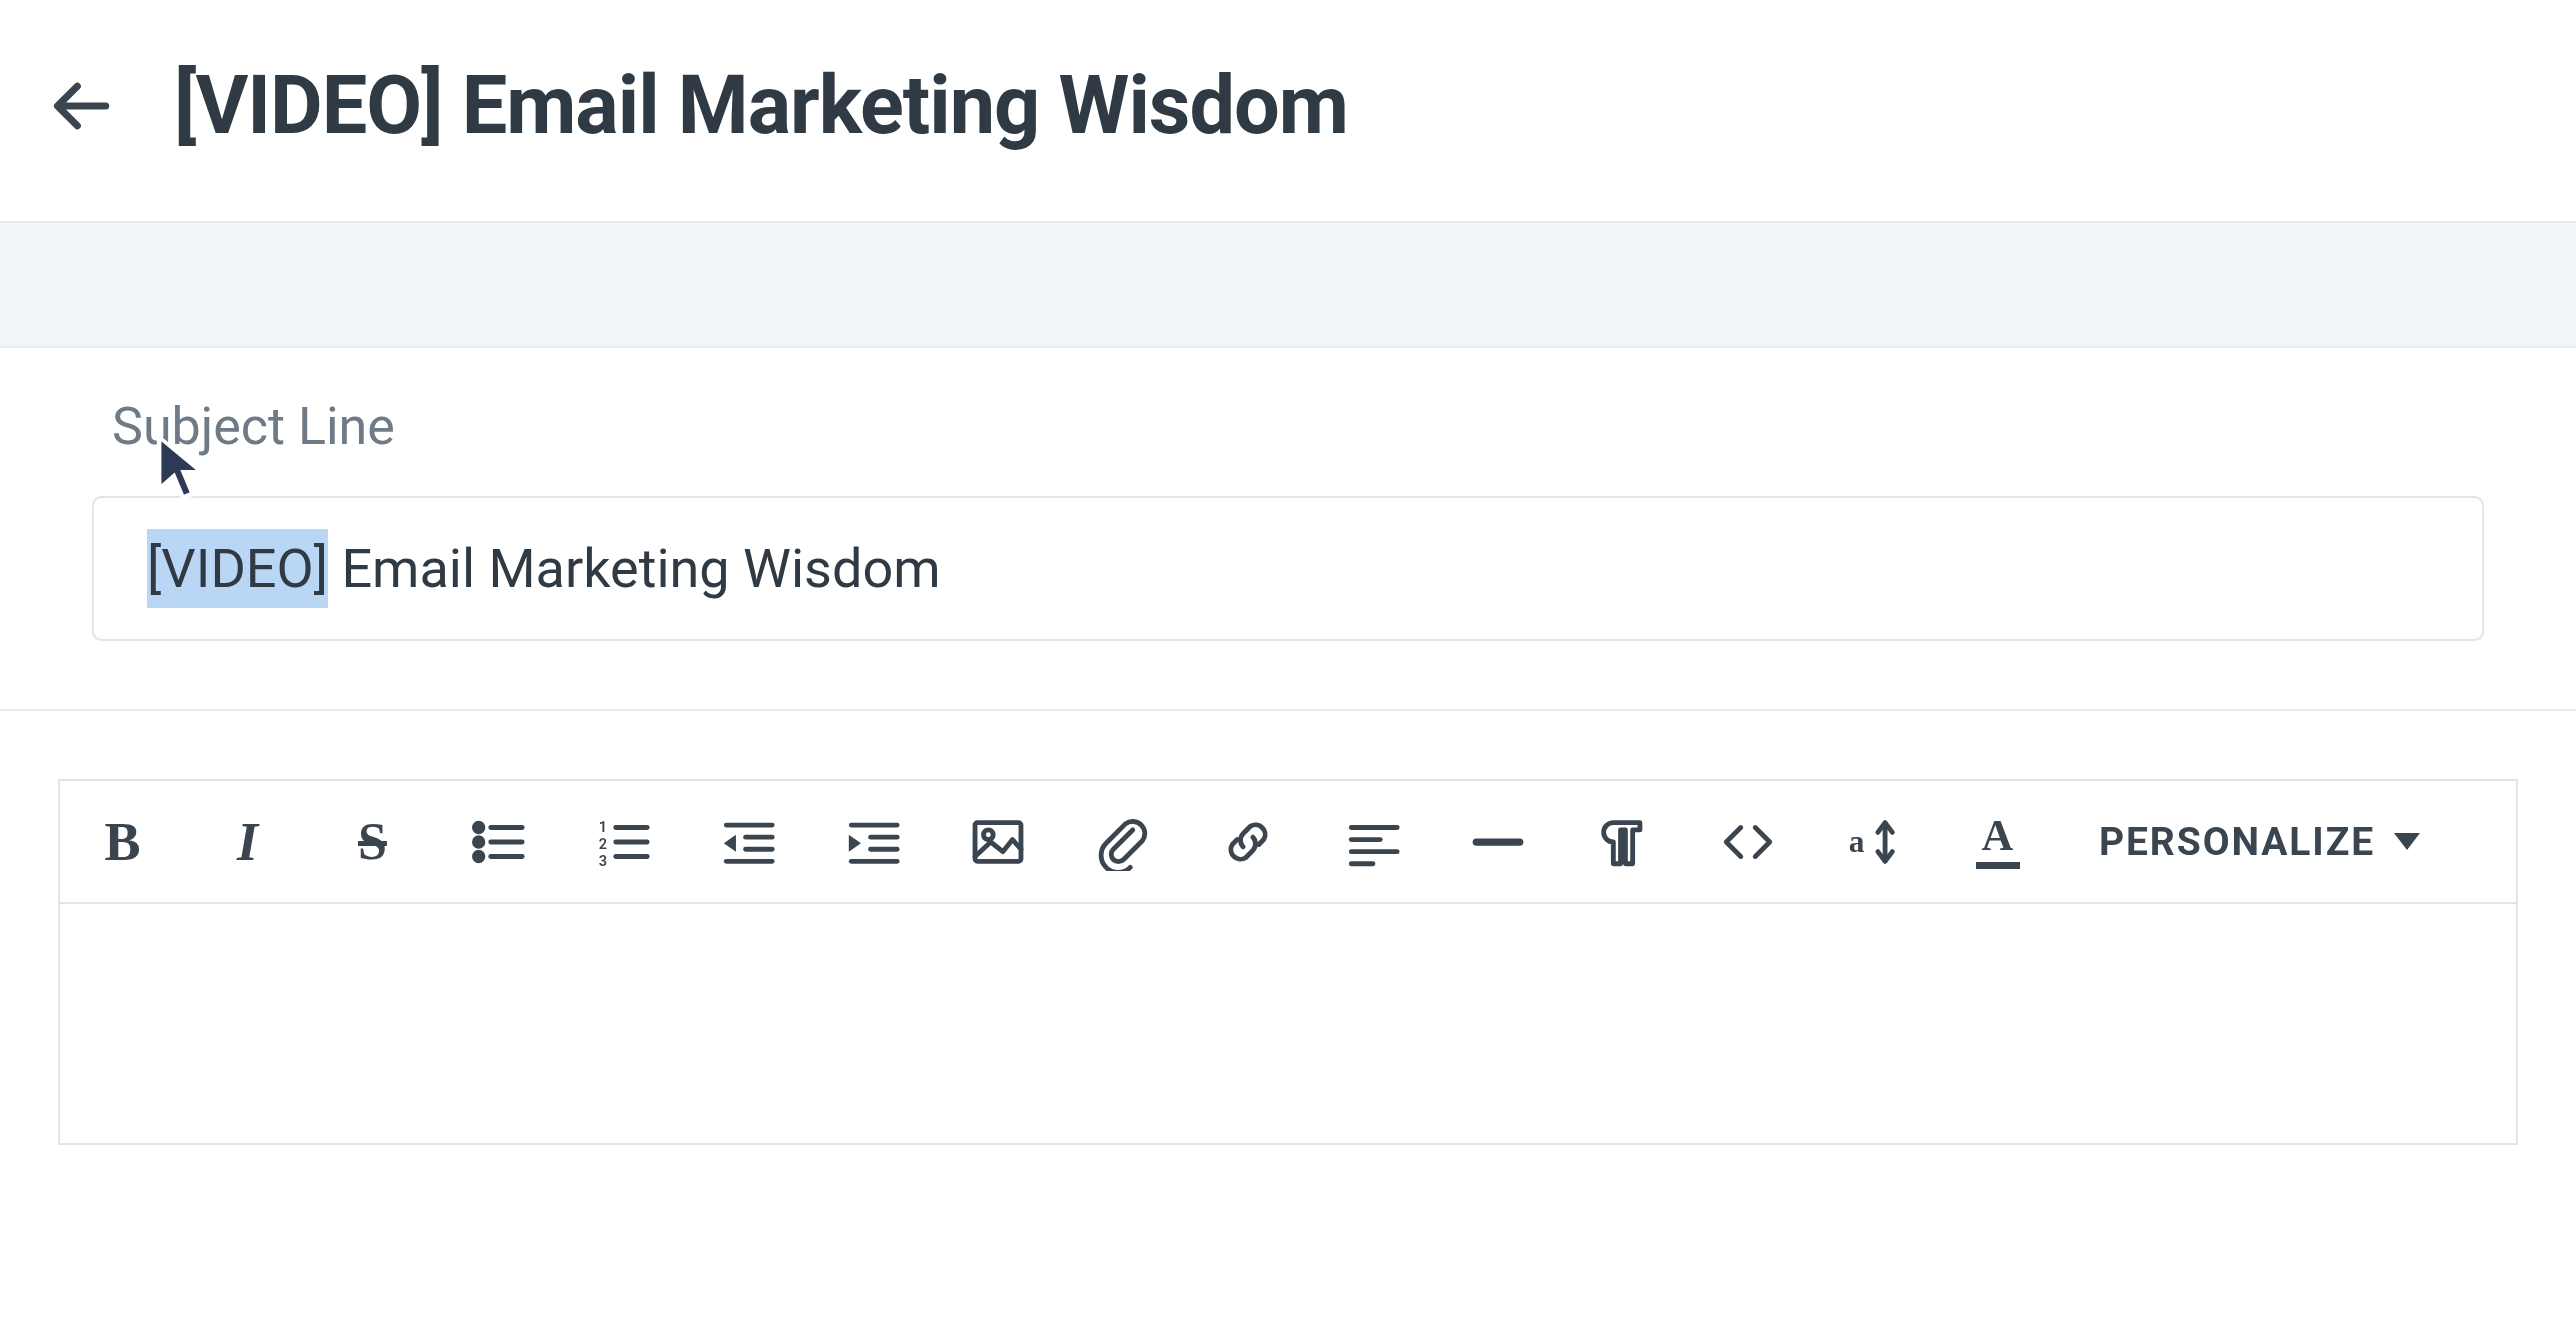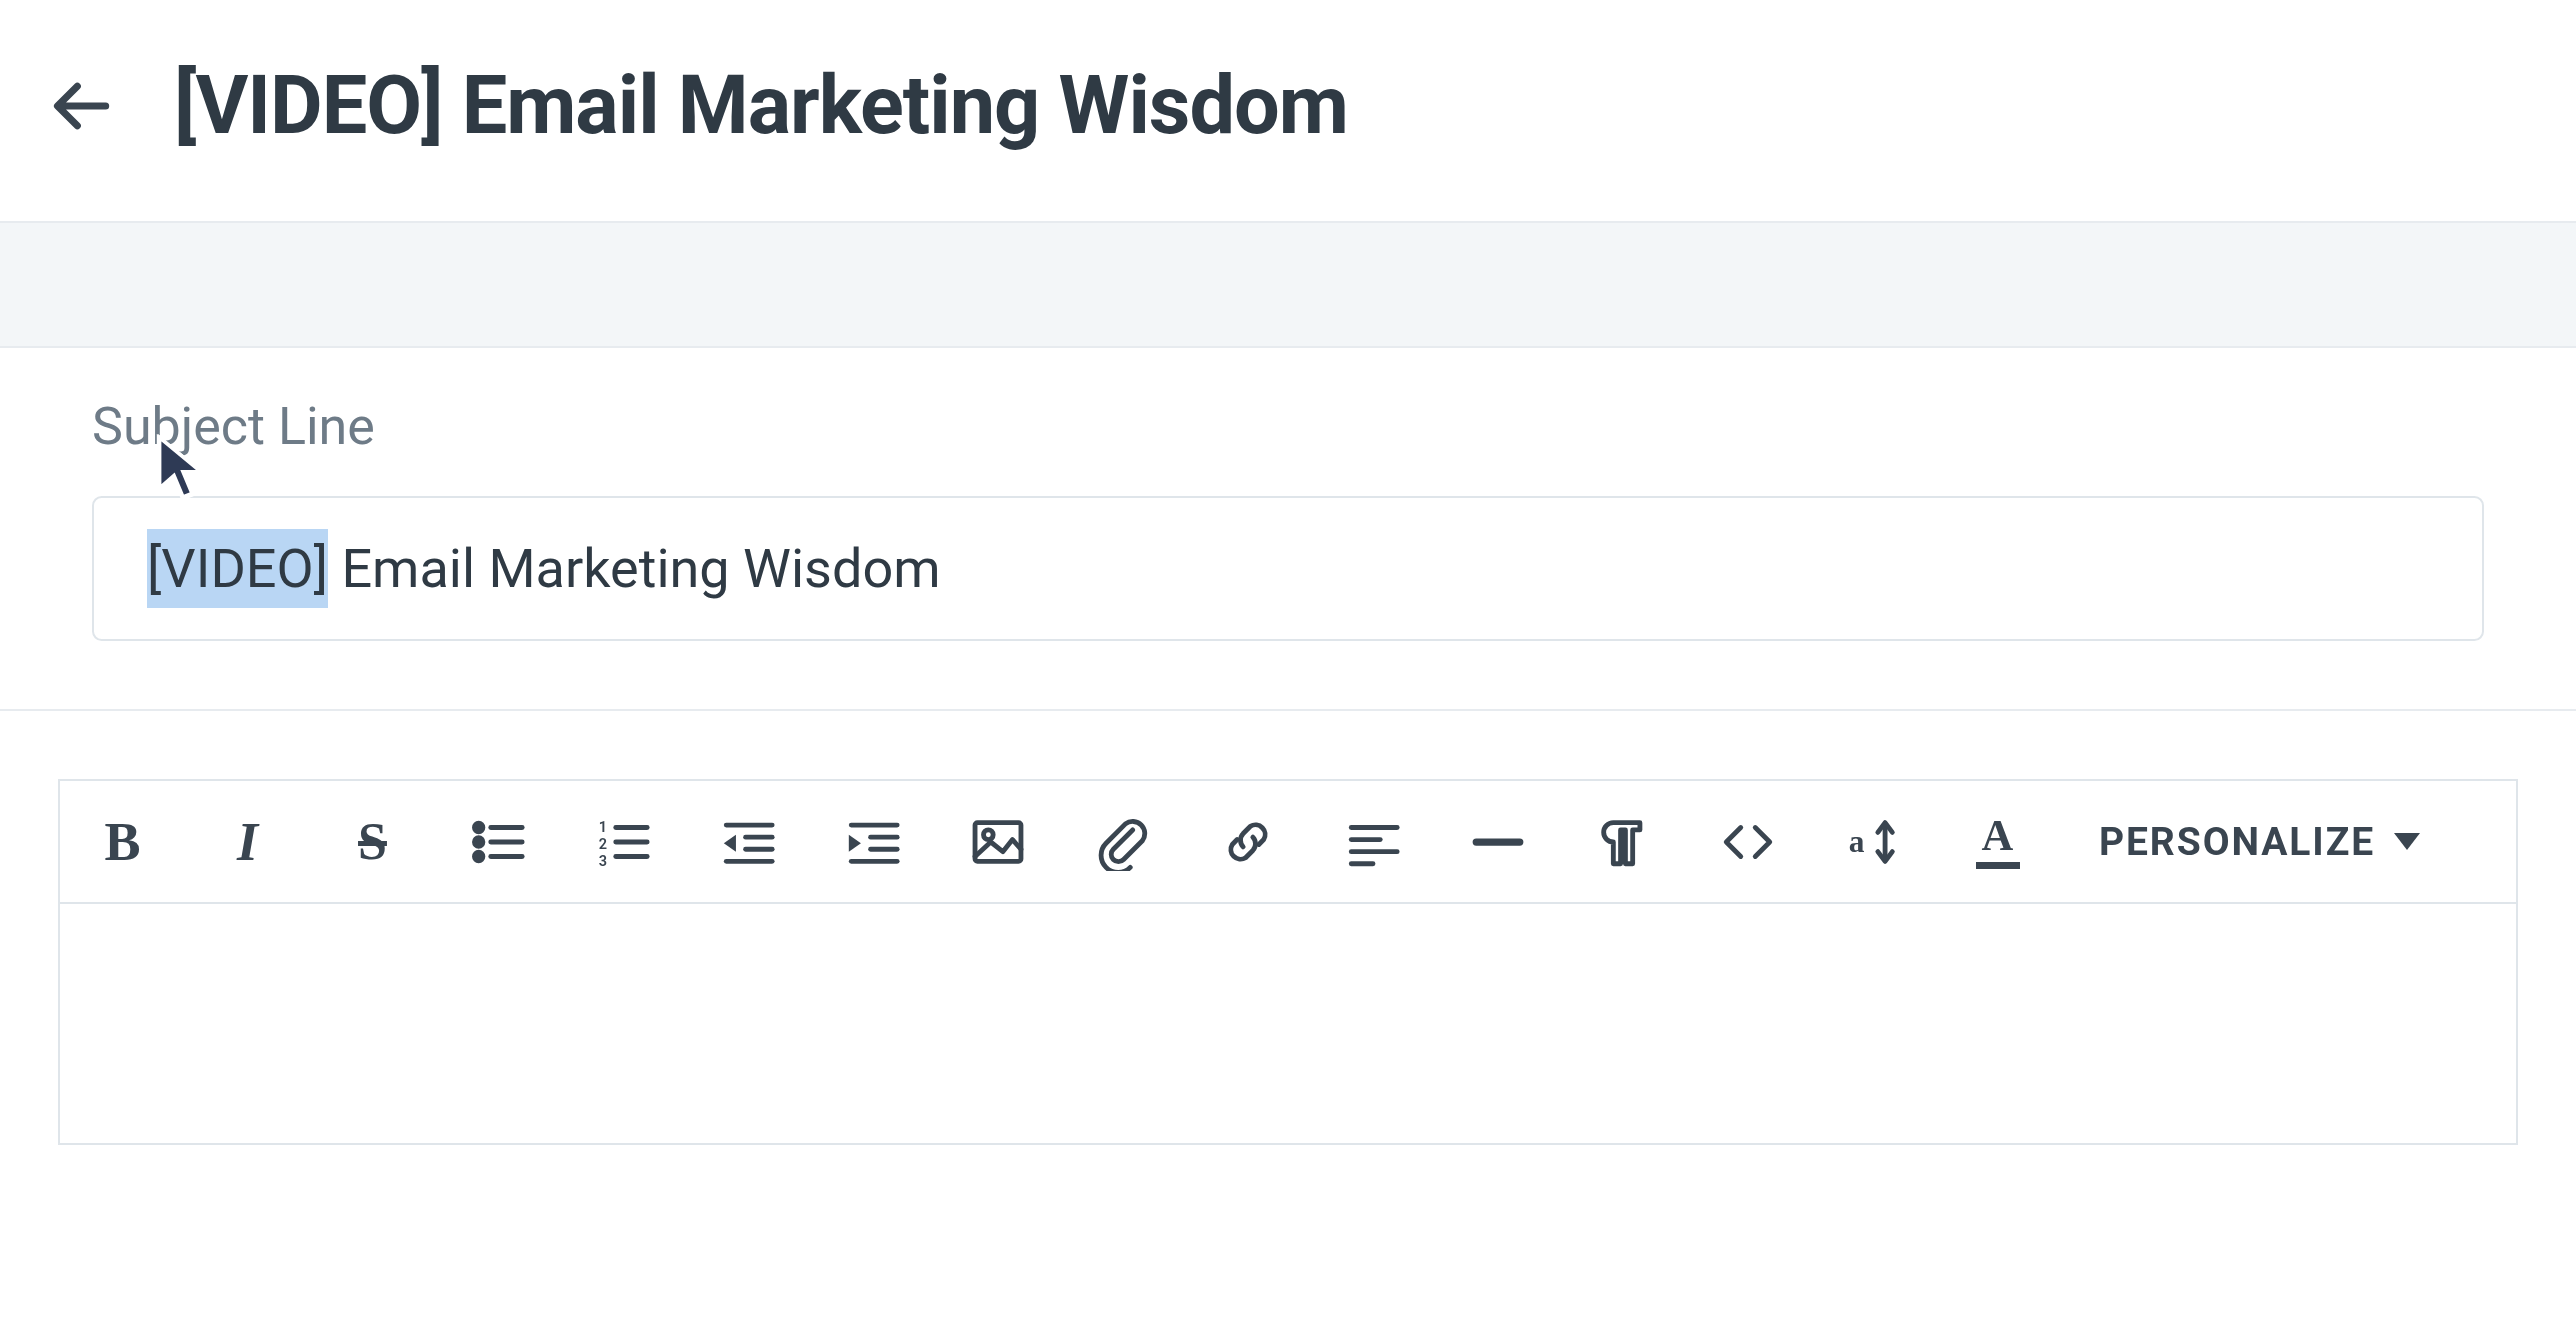--- a/index.html
+++ b/index.html
@@ -49,20 +49,21 @@
   
   .subject-section {
     padding: 48px 92px 68px 92px;
     border-bottom: 2.9px solid #e7ebef;
   }
   .subject-label {
     font-size: 52px;
     color: #6e7b87;
     font-weight: 400;
     margin-bottom: 39px;
+    margin-left: 20px;
   }
   .subject-field {
     border: 2.9px solid #dfe5ea;
     border-radius: 9.6px;
     padding: 39px 53px;
     font-size: 54px;
     color: #2f3a44;
     background: #ffffff;
     width: 100%;
   }

